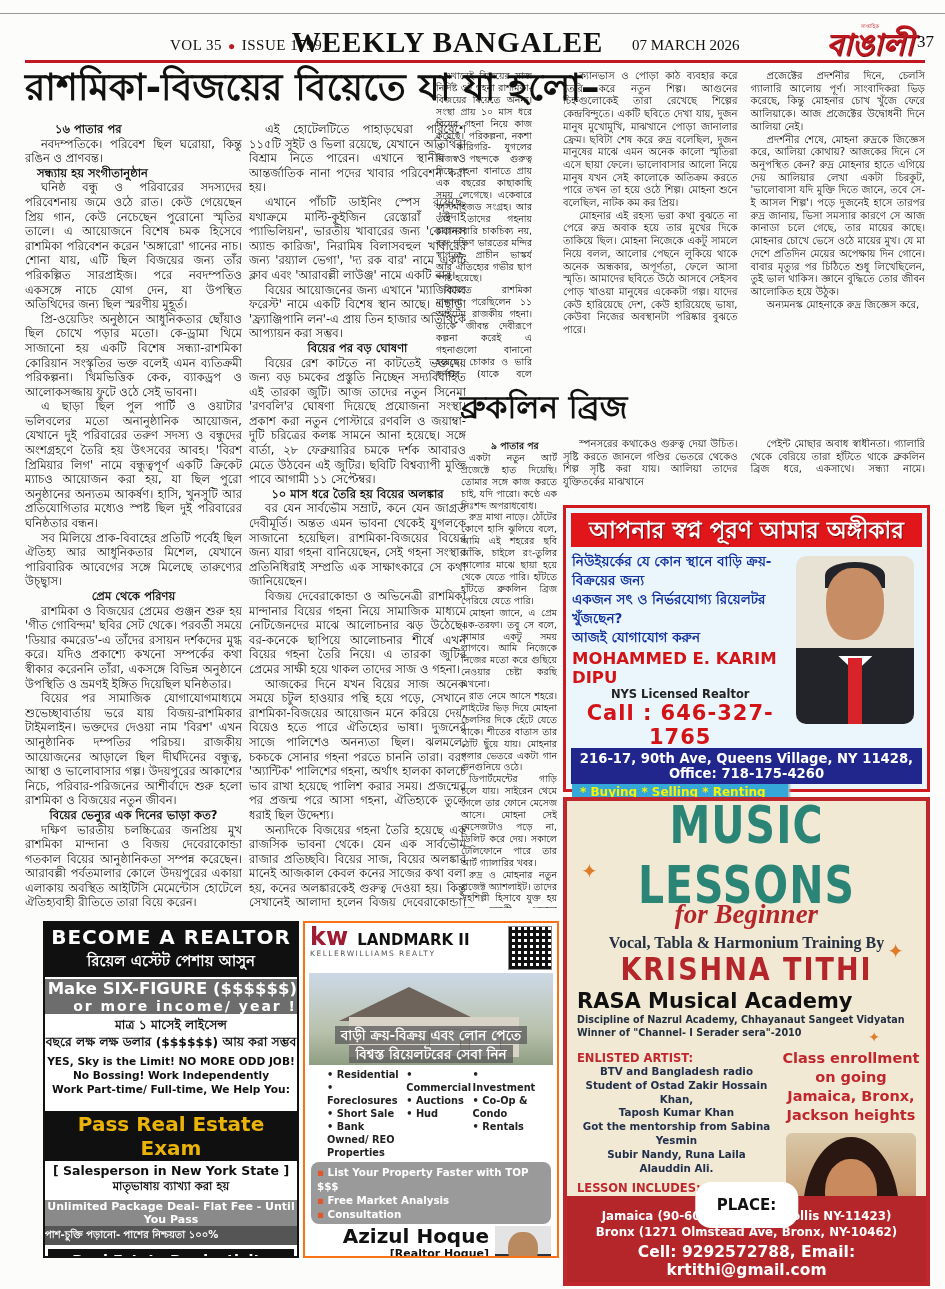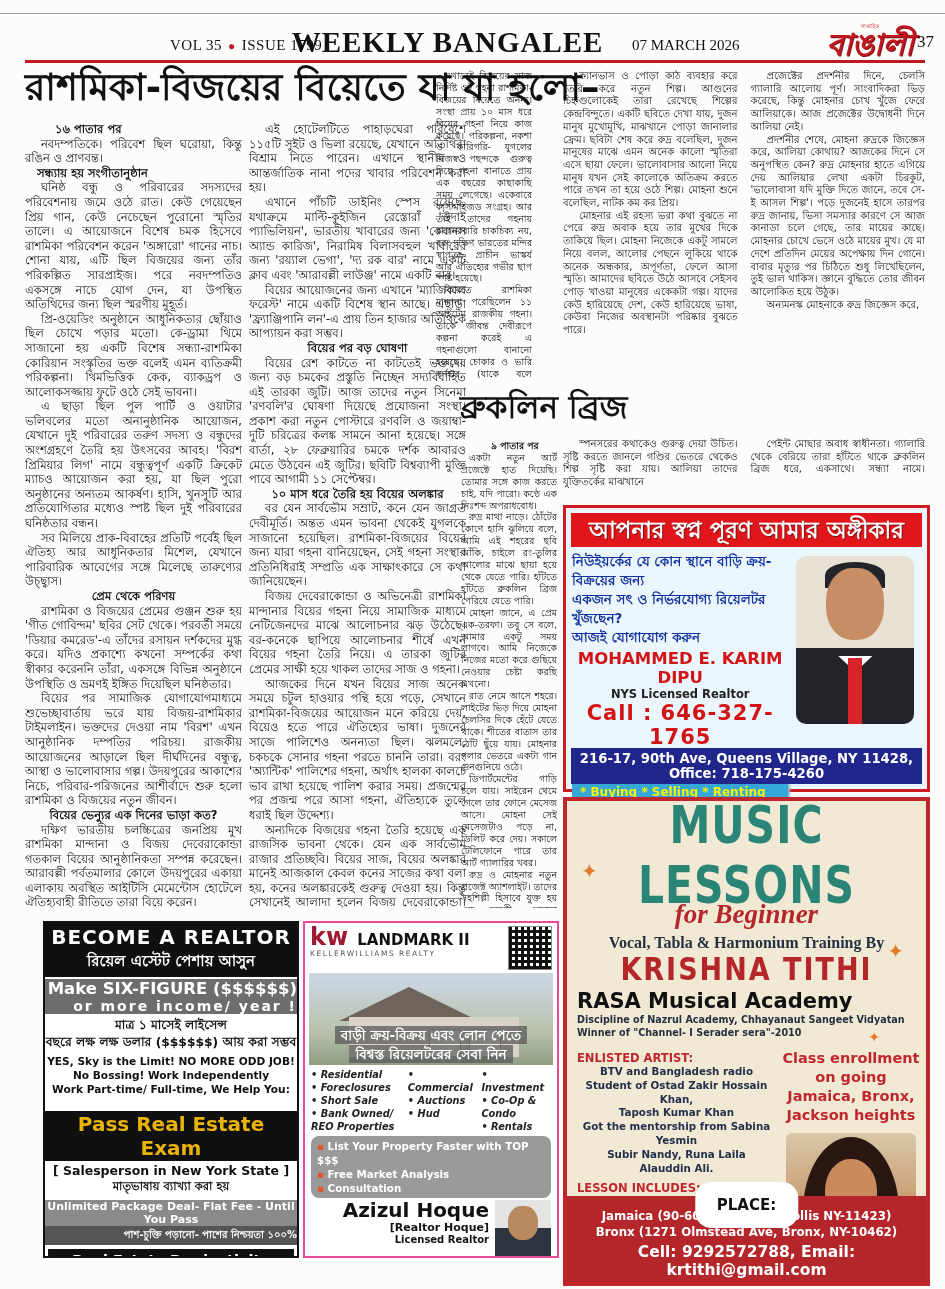--- a/index.html
+++ b/index.html
@@ -37,21 +37,21 @@
   #c3story{left:461px;top:440px;width:96px;height:468px;}
   #c4a{left:563px;top:70px;width:362px;height:308px;column-count:2;}
   #c4b{left:563px;top:438px;width:362px;height:62px;column-count:2;}
   
   #dipu{left:563px;top:505px;width:367px;height:287px;border:3px solid #cf1b20;background:#eaf6fb;box-sizing:border-box;}
   #dipu .banner{margin:5px;background:#e0161b;color:#fff;text-align:center;font-weight:bold;
                 font-size:23px;line-height:34px;text-shadow:1px 1px 0 #7e0d10;}
   #dipu .row{display:flex;padding:0 6px;}
   #dipu .lft{width:62%;}
   #dipu .bn{color:#1433a2;font-weight:bold;font-size:13.5px;line-height:19px;}
-  #dipu .name{color:#d41317;font-weight:bold;font-size:16.5px;margin-top:2px;text-align:center;}
+  #dipu .name{color:#d41317;font-weight:bold;font-size:16.5px;margin-top:2px;}
   #dipu .title{color:#222;font-weight:bold;font-size:11.5px;text-align:center;}
   #dipu .call{color:#d41317;font-weight:bold;font-size:21px;text-align:center;letter-spacing:1px;}
   #dipu .email{color:#222;font-weight:bold;font-size:12px;text-align:center;}
   #dipu .svc{background:#35a7d9;color:#f6f400;font-weight:bold;font-size:12px;line-height:17px;
              padding:3px 8px;margin-top:4px;box-shadow:2px 2px 2px #9db6c0;}
   #dipu .remax{display:flex;align-items:center;gap:6px;justify-content:center;margin-top:5px;}
   #dipu .balloon{width:20px;height:24px;border-radius:50% 50% 48% 48%/55% 55% 45% 45%;
                  background:linear-gradient(180deg,#d8232a 34%,#fff 34% 66%,#1b4ba0 66%);}
   #dipu .rmx{font-style:italic;font-weight:bold;font-size:22px;color:#c8102e;border-top:2px solid #1b4ba0;}
   #dipu .luxe{font-size:19px;color:#1a2c56;}
@@ -110,48 +110,48 @@
   #becomead .gray{background:#6d6d6d;color:#fff;text-align:right;font-weight:bold;margin-top:2px;}
   #becomead .g1{font-size:16.5px;}
   #becomead .g2{font-size:14px;letter-spacing:2px;}
   #becomead .bn{font-weight:bold;text-align:center;font-size:12.3px;line-height:17px;margin-top:3px;}
   #becomead .yes{font-weight:bold;text-align:center;font-size:10.6px;line-height:14px;margin-top:3px;}
   #becomead .exam{background:#101010;color:#eab308;text-align:center;font-weight:bold;font-size:20px;
                   margin-top:15px;padding:1px 0;}
   #becomead .sales{font-weight:bold;text-align:center;font-size:12.5px;margin-top:2px;}
   #becomead .bn3{font-weight:bold;text-align:center;font-size:11.5px;}
   #becomead .pkg{background:#8a8a8a;color:#fff;font-weight:bold;text-align:center;font-size:11px;margin-top:3px;}
-  #becomead .bn4{background:#555;color:#fff;font-weight:bold;text-align:right;font-size:10px;padding:1px 0;}
+  #becomead .bn4{background:#555;color:#fff;font-weight:bold;text-align:left;font-size:10px;padding:1px 0;}
   #becomead .coachh{border:2px solid #111;margin:4px 3px 0;background:#101010;color:#fff;
                     text-align:center;font-weight:bold;font-size:14.5px;padding:1px 0;}
   #becomead .crow{display:flex;gap:6px;padding:4px 5px;}
   .photo-coach{width:64px;height:88px;background:linear-gradient(180deg,#dcdcdc 50%,#3a3f4a 50%);
                position:relative;flex-shrink:0;overflow:hidden;}
   #becomead .cname{font-weight:bold;font-size:17px;}
   
-  #kwad{left:303px;top:921px;width:256px;height:337px;border:2px solid #ec4899;background:#fff;
+  #kwad{left:303px;top:921px;width:256px;height:337px;border:2px solid #f97316;background:#fff;
         box-sizing:border-box;overflow:hidden;}
   #kwad .hrow{display:flex;justify-content:space-between;padding:3px 5px 0;}
   #kwad .kw{color:#9e1b32;font-weight:bold;font-size:24px;line-height:22px;display:inline;}
   #kwad .lm{color:#111;font-weight:bold;font-size:15px;display:inline;margin-left:4px;}
   #kwad .kwsub{color:#555;font-size:7.5px;letter-spacing:1.5px;}
   .qr{width:42px;height:42px;border:1px solid #888;
       background:repeating-linear-gradient(0deg,#111 0 3px,transparent 3px 6px),
                  repeating-linear-gradient(90deg,#111 0 3px,#fff 3px 6px);}
   #kwad .house{margin:3px 4px 0;height:92px;position:relative;overflow:hidden;
                background:linear-gradient(180deg,#ccd9e6 0%,#b9c2ad 62%,#8f9e83 100%);}
   #kwad .roof{position:absolute;left:30px;top:14px;width:0;height:0;
               border-left:70px solid transparent;border-right:70px solid transparent;
               border-bottom:34px solid #6e645c;}
   #kwad .body{position:absolute;left:40px;top:44px;width:170px;height:40px;background:#d9d2c6;}
   #kwad .door{position:absolute;top:56px;width:30px;height:26px;background:#f4f2ee;border:1px solid #a09a8e;}
   #kwad .bnov{position:absolute;left:0;right:0;bottom:2px;text-align:center;}
   #kwad .bnov span{display:inline-block;background:rgba(90,90,90,.75);color:#fff;font-weight:bold;
                    font-size:13.5px;line-height:18px;padding:0 6px;}
-  #kwad .bullets{display:flex;gap:4px;padding:3px 6px 0;font-style:italic;}
+  #kwad .bullets{display:flex;gap:4px;padding:3px 22px 0;}
   #kwad .bcol{font-size:9.8px;font-weight:bold;line-height:13px;color:#222;}
   #kwad .bcol div::before{content:"• ";}
   #kwad .offers{margin:3px 6px 0;background:#9a9a9a;border-radius:8px;padding:3px 6px;}
   #kwad .offers div{color:#fff;font-weight:bold;font-size:10.3px;line-height:14px;}
   #kwad .offers div::before{content:"▪ ";color:#e2562b;}
   #kwad .nrow{display:flex;justify-content:space-between;padding:2px 6px 0;}
   #kwad .aname{font-weight:bold;font-size:20px;line-height:21px;}
   #kwad .asub{font-weight:bold;font-size:11px;text-align:right;}
   #kwad .asub2{font-weight:bold;font-size:10px;text-align:right;}
   .photo-agent{width:56px;height:62px;background:linear-gradient(180deg,#e4e4e4 45%,#2e3340 45%);

